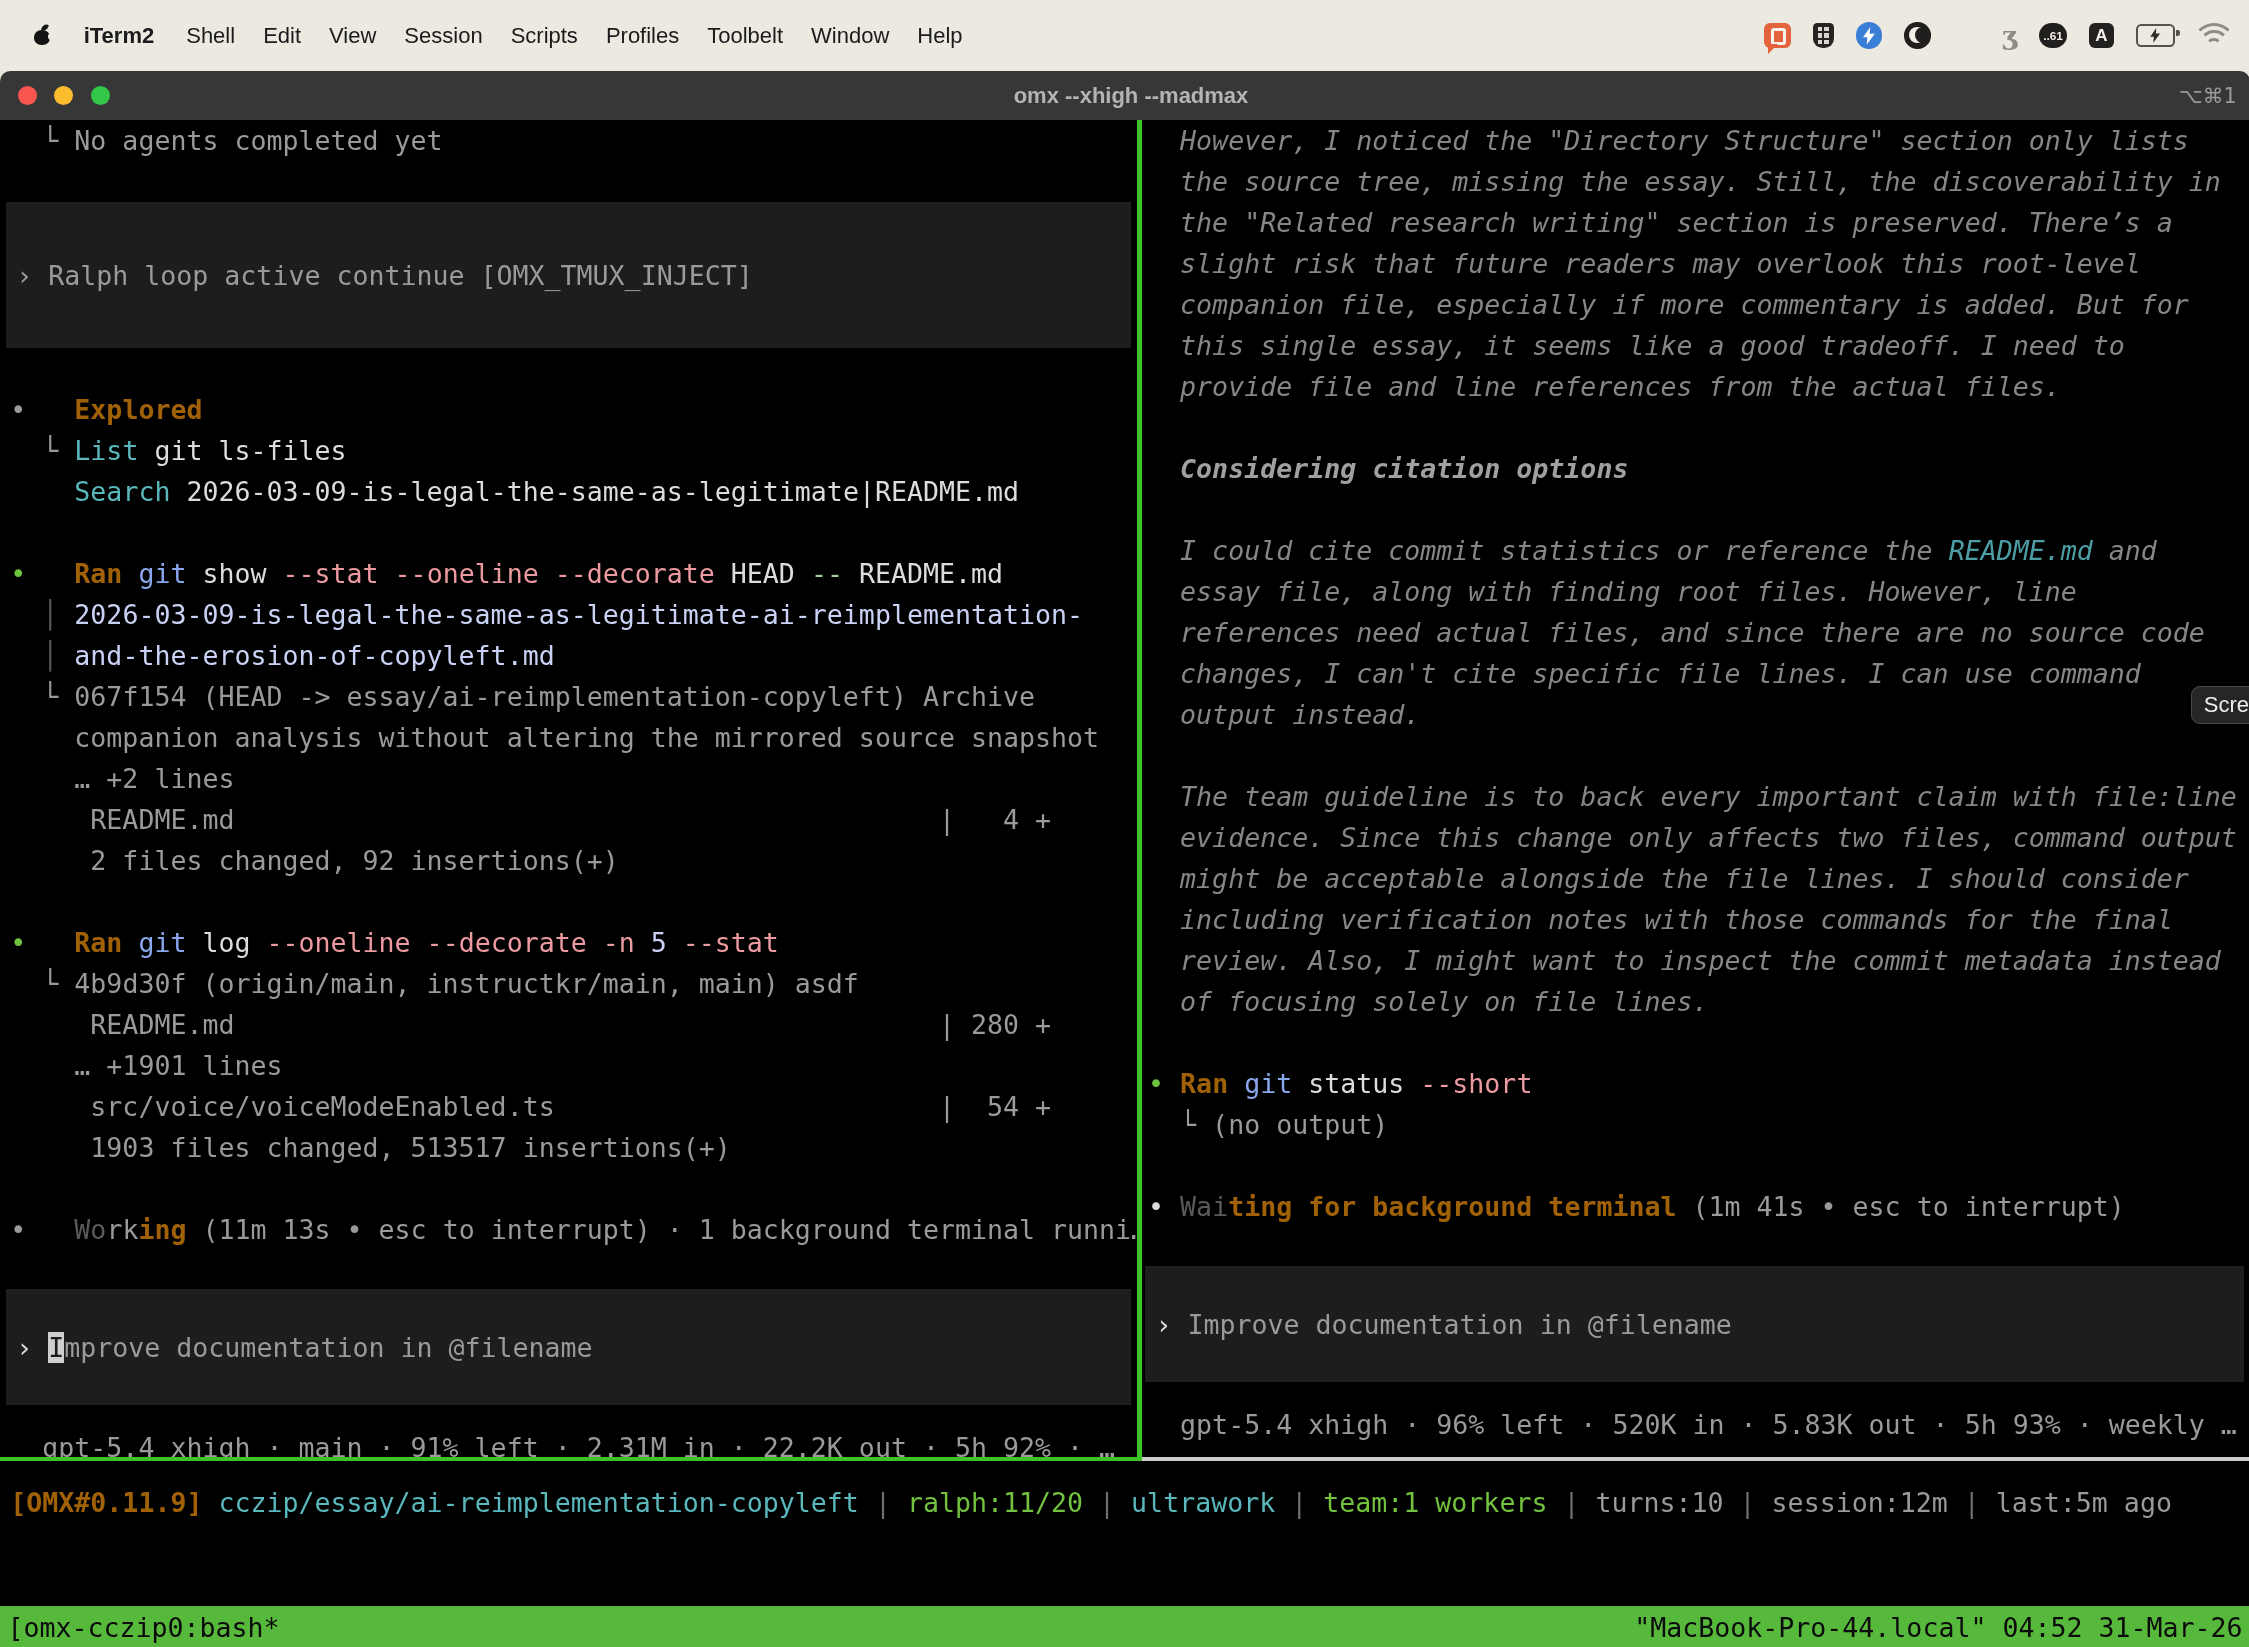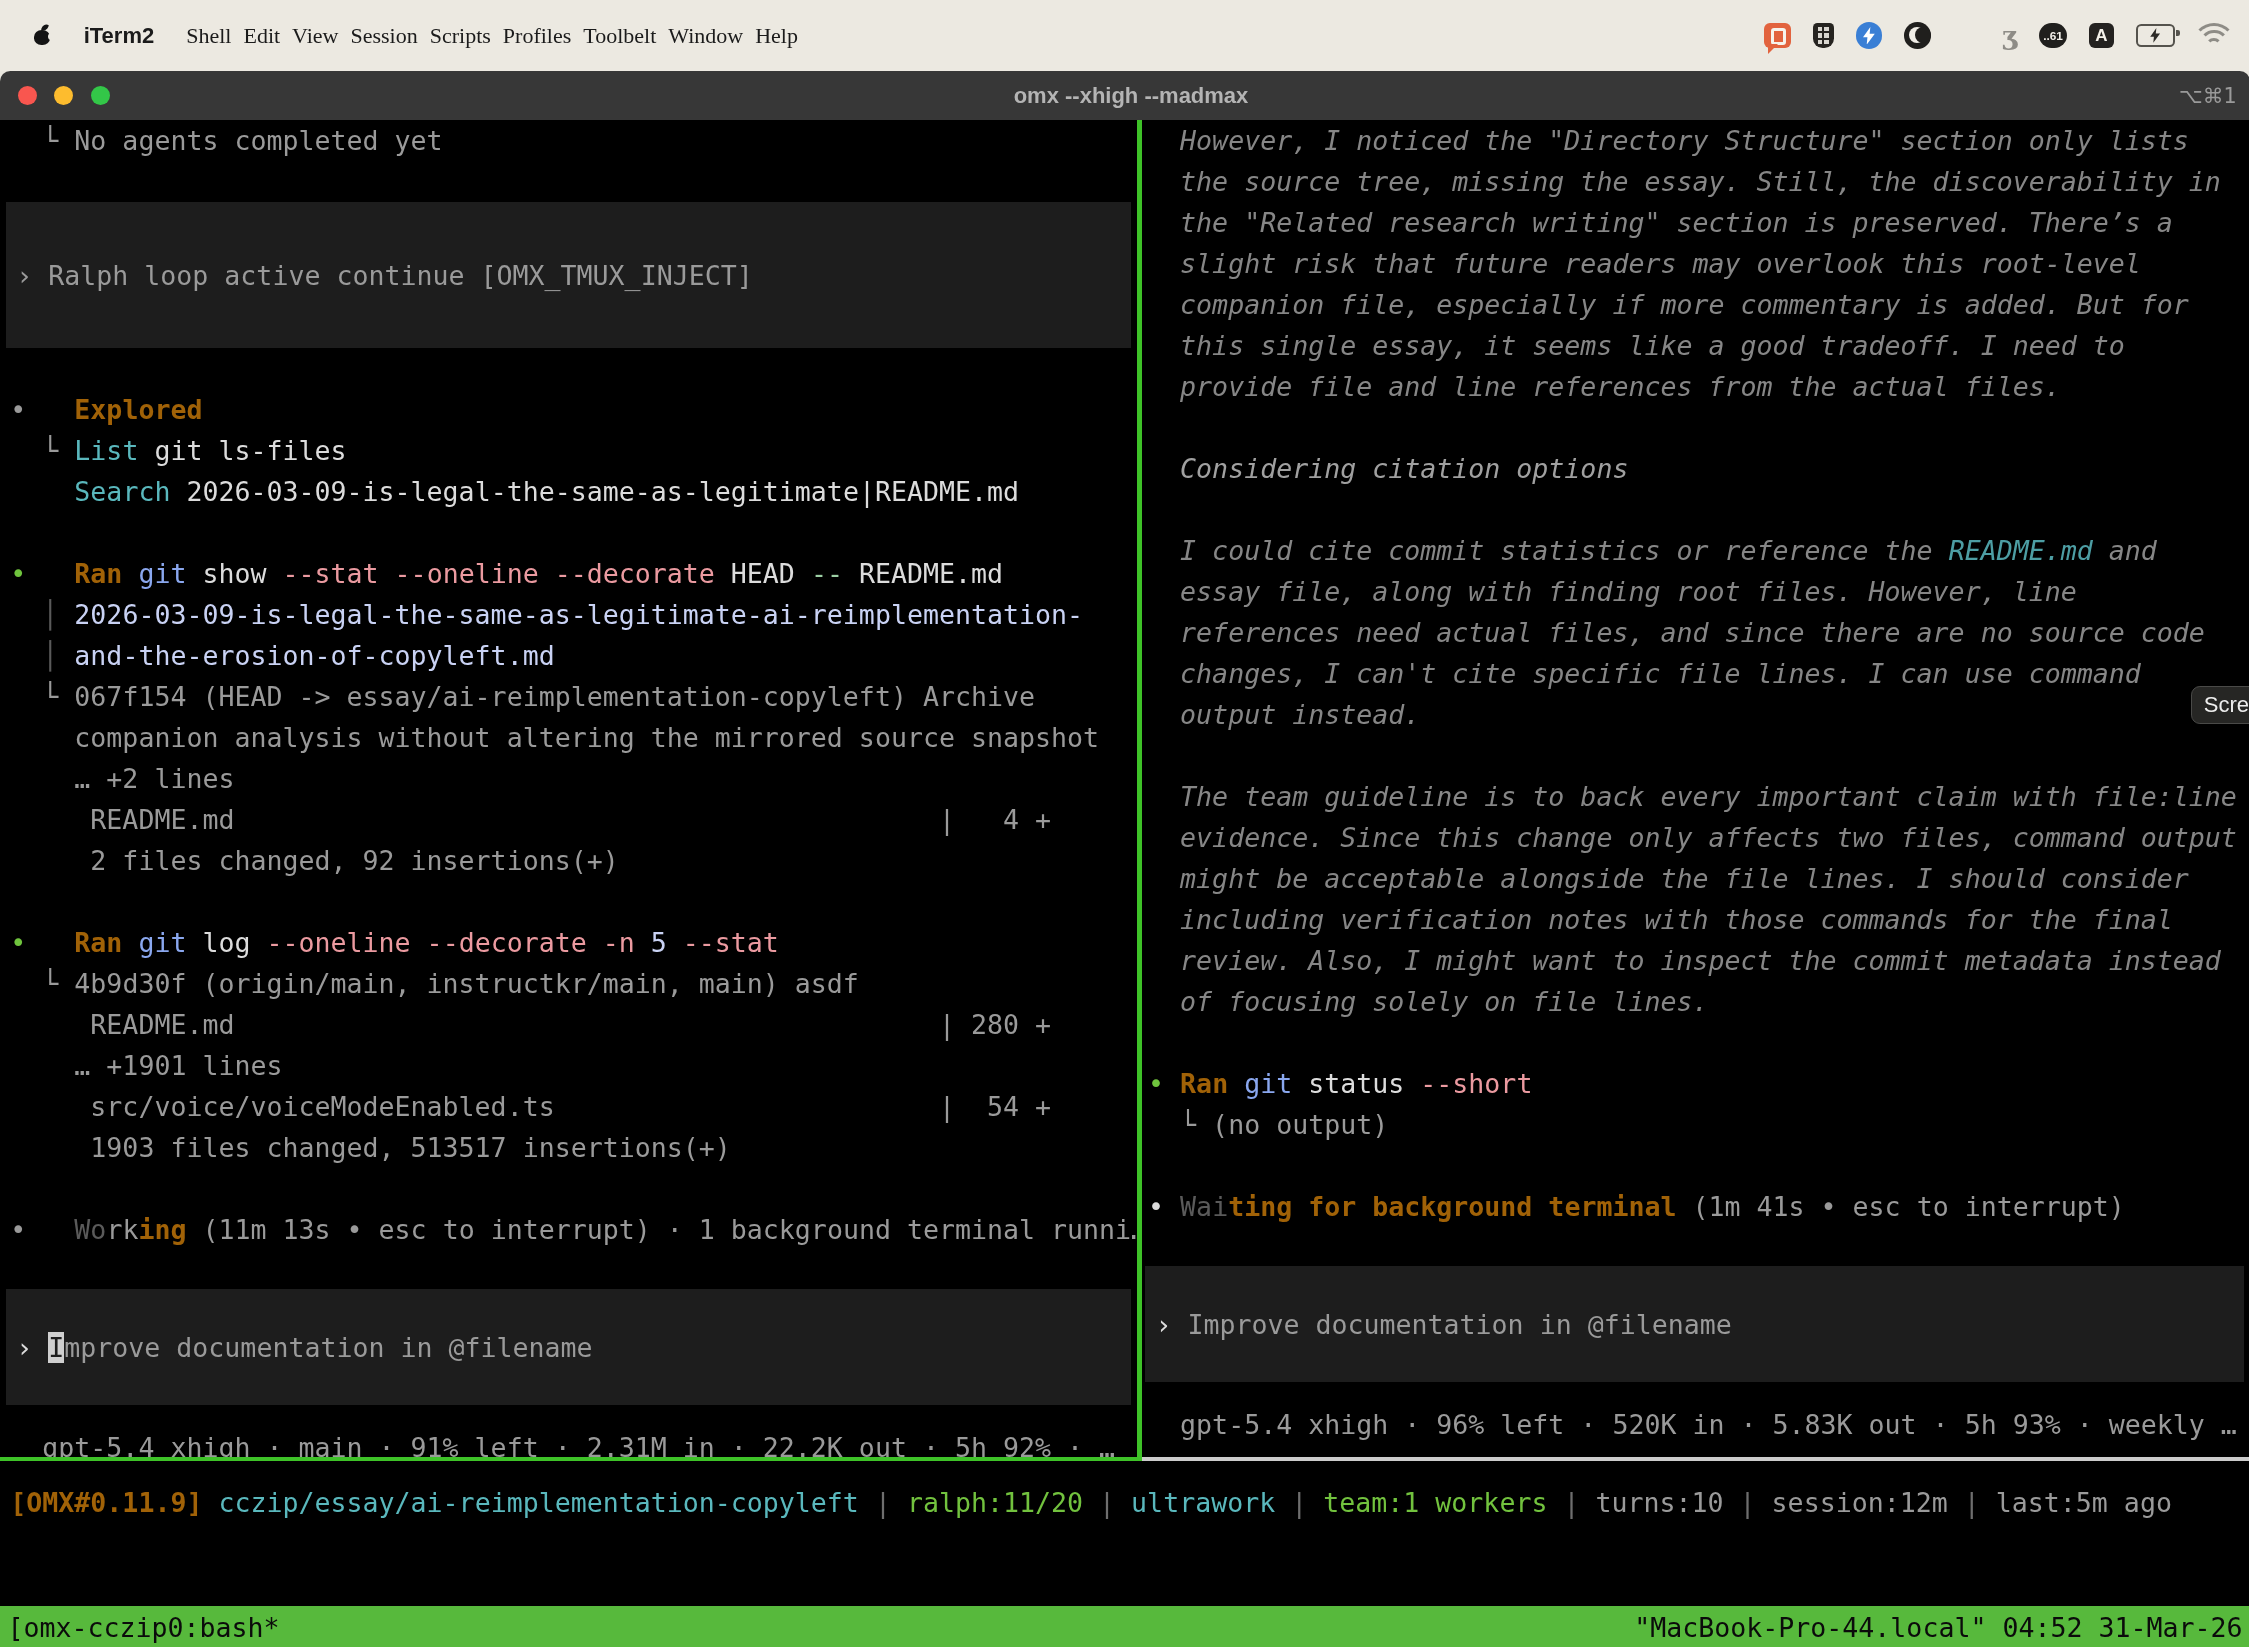--- a/index.html
+++ b/index.html
@@ -58,21 +58,21 @@
   .tbox{background:#1d1d1d;display:flex;align-items:center;}
   .tbox .tline{padding-left:10.3px;}
   .boxL{margin-left:-4.4px;margin-right:5.9px;}
   .boxR{margin-left:-3px;margin-right:5.9px;}
   .hborder{height:4.4px;background:linear-gradient(to right,#3ec228 0,#3ec228 1142px,#cbcbcb 1142px,#cbcbcb 100%);}
   
   .w{color:#dcdcdc;} .wb{color:#a16207;font-weight:bold;text-align:right;} .g{color:#9a9a9a;} .d{color:#5a5a5a;}
   .cy{color:#5ab8bd;} .bl{color:#8aa7ee;} .pk{color:#eb9aa0;} .lv{color:#c9d2f4;}
   .gr{color:#6fc43d;} .tg{color:#9ccfa4;} .gr2{color:#72c23e;} .sep{color:#6e6e6e;}
   .gi{color:#868686;font-style:italic;} .cyi{color:#4d9ea4;font-style:italic;}
-  .hbi{color:#a0a0a0;font-style:italic;font-weight:normal;}
+  .hbi{color:#a0a0a0;font-style:italic;font-weight:bold;}
   .cur{background:#cfcfcf;color:#1d1d1d;}
   
   .omxbar{height:145px;background:#000;}
   .omxbar .tline{padding-left:10.3px;padding-top:20.7px;height:41px;}
   .tmuxbar{height:42px;background:#57b93c;color:#0b0b0b;display:flex;justify-content:space-between;
            align-items:center;font-size:26.6px;white-space:pre;padding:0 7.4px;}
   .footer{height:15.5px;background:#000;}
   
   .screpill{position:absolute;left:2191px;top:686px;width:81px;height:38px;background:#262624;
             border:1.5px solid #4a4a48;border-radius:8.9px;color:#ededed;display:flex;align-items:center;
@@ -82,21 +82,21 @@
 <body>
 
 <div class="menubar">
   <div class="menu-left">
     <span class="apple">
       <i class="body"></i>
         <i class="leaf"></i>
         <i class="bite"></i>
     </span>
     <span class="menu-item app">iTerm2</span>
-    <span id="menu-items-rest" style="display:flex;gap:12px;font-family:Liberation Serif, serif;">
+    <span id="menu-items-rest" style="display:flex;gap:28px;">
         <span class="menu-item">Shell</span>
         <span class="menu-item">Edit</span>
         <span class="menu-item">View</span>
         <span class="menu-item">Session</span>
         <span class="menu-item">Scripts</span>
         <span class="menu-item">Profiles</span>
         <span class="menu-item">Toolbelt</span>
         <span class="menu-item">Window</span>
         <span class="menu-item">Help</span>
       </span>

